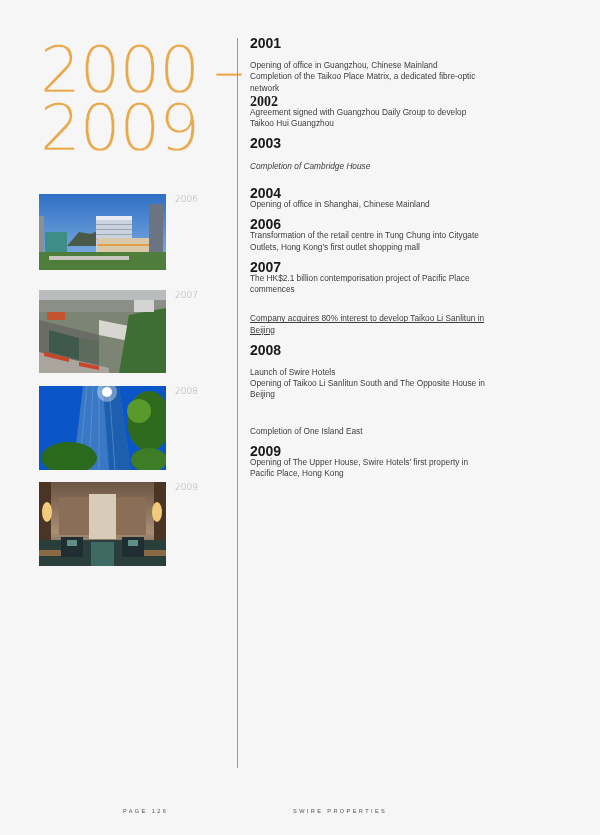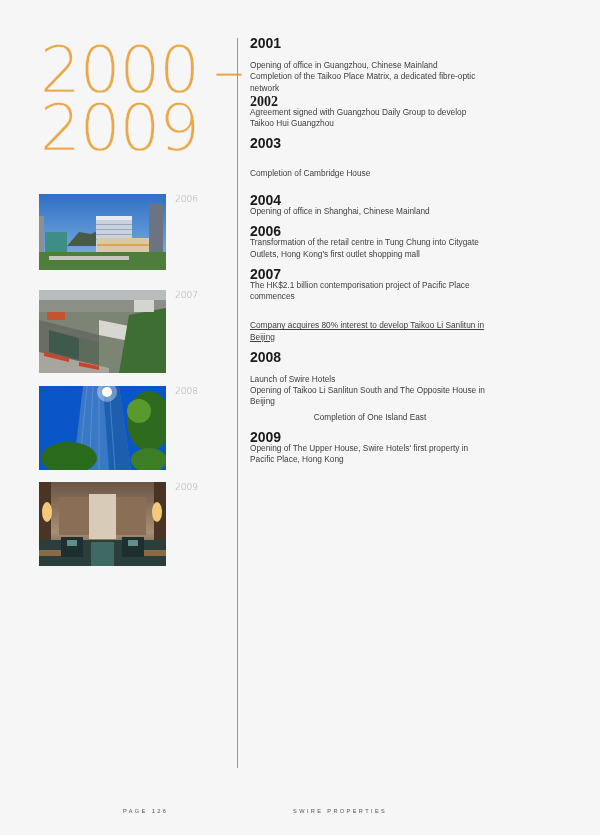--- a/index.html
+++ b/index.html
@@ -182,35 +182,35 @@
 <div class="entries">
 
   <p class="entry-year">2001</p>
   <p class="entry-text" style="margin-top:11px;">Opening of office in Guangzhou, Chinese Mainland</p>
   <p class="entry-text">Completion of the Taikoo Place Matrix, a dedicated fibre-optic network</p>
 
   <p class="entry-year" style="margin-top:2px;font-family:Liberation Serif, serif;">2002</p>
   <p class="entry-text">Agreement signed with Guangzhou Daily Group to develop Taikoo Hui Guangzhou</p>
 
   <p class="entry-year" style="margin-top:9px;">2003</p>
-  <p class="entry-text" style="margin-top:18px;">Completion of Cambridge House</p>
+  <p class="entry-text" style="margin-top:11px;font-style:italic;">Completion of Cambridge House</p>
 
   <p class="entry-year" style="margin-top:16px;">2004</p>
   <p class="entry-text">Opening of office in Shanghai, Chinese Mainland</p>
 
   <p class="entry-year" style="margin-top:9px;">2006</p>
   <p class="entry-text">Transformation of the retail centre in Tung Chung into Citygate Outlets, Hong Kong's first outlet shopping mall</p>
 
   <p class="entry-year" style="margin-top:9px;">2007</p>
   <p class="entry-text">The HK$2.1 billion contemporisation project of Pacific Place commences</p>
   <p class="entry-text" style="margin-top:18px;text-decoration:underline;">Company acquires 80% interest to develop Taikoo Li Sanlitun in Beijing</p>
 
   <p class="entry-year" style="margin-top:9px;">2008</p>
   <p class="entry-text" style="margin-top:11px;">Launch of Swire Hotels</p>
   <p class="entry-text">Opening of Taikoo Li Sanlitun South and The Opposite House in Beijing</p>
-  <p class="entry-text" style="margin-top:4px;text-align:center;">Completion of One Island East</p>
+  <p class="entry-text" style="margin-top:25px;">Completion of One Island East</p>
 
   <p class="entry-year" style="margin-top:9px;">2009</p>
   <p class="entry-text">Opening of The Upper House, Swire Hotels' first property in Pacific Place, Hong Kong</p>
 </div>
 
 <div class="footer" style="left:123px;">PAGE 126</div>
 <div class="footer" style="left:293px;">SWIRE PROPERTIES</div>
 
 </body></html>

